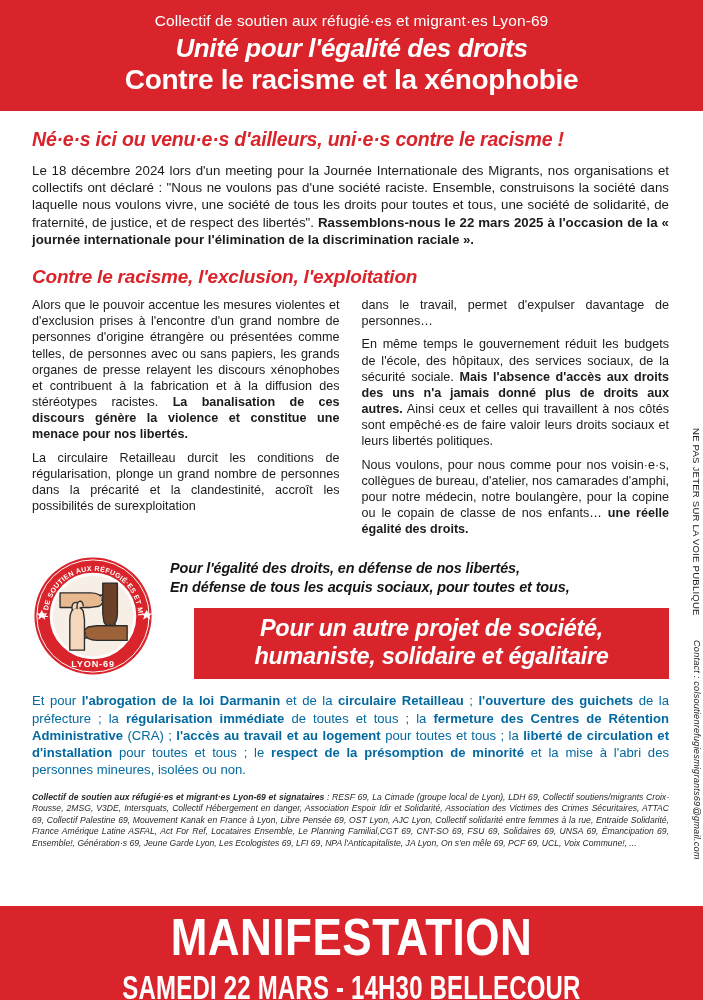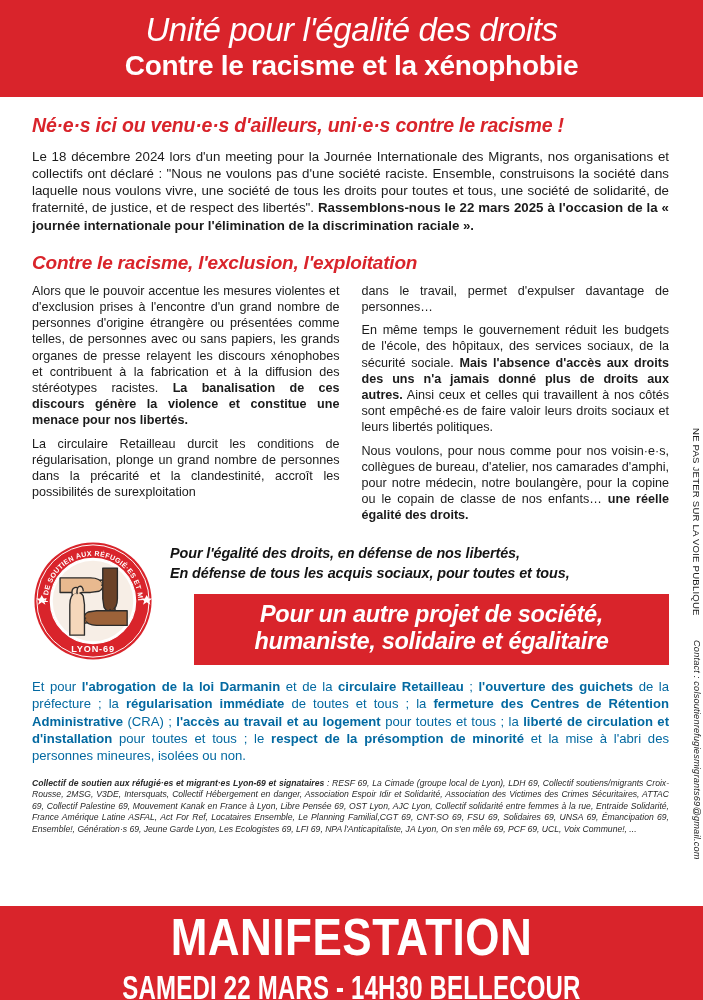--- a/index.html
+++ b/index.html
@@ -26,22 +26,22 @@
     padding: 12px 40px 14px 40px;
     text-align: center;
   }
   .header-org {
     font-size: 15.5px;
     letter-spacing: 0.1px;
     margin-bottom: 4px;
     font-weight: 400;
   }
   .header-title1 {
-    font-size: 33px;
-    font-weight: normal;
+    font-size: 26px;
+    font-weight: bold;
     font-style: italic;
     letter-spacing: -0.4px;
     line-height: 1.12;
   }
   .header-title2 {
     font-size: 28px;
     font-weight: bold;
     letter-spacing: -0.3px;
     line-height: 1.2;
   }
@@ -196,20 +196,21 @@
 
   
   .logo svg { display: block; }
 </style>
 </head>
 <body>
 
 <div id="poster">
 
   <div class="header">
+    <div class="header-org">Collectif de soutien aux réfugié·es et migrant·es Lyon-69</div>
     <div class="header-title1">Unité pour l'égalité des droits</div>
     <div class="header-title2">Contre le racisme et la xénophobie</div>
   </div>
 
   <div class="body-wrap">
 
     <div class="headline-red">Né·e·s ici ou venu·e·s d'ailleurs, uni·e·s contre le racisme !</div>
 
     <p class="body-text"><span>Le 18 décembre 2024 lors d'un meeting pour la Journée Internationale des Migrants, nos organisations et collectifs ont déclaré : "Nous ne voulons pas d'une société raciste. Ensemble, construisons la société dans laquelle nous voulons vivre, une société de tous les droits pour toutes et tous, une société de solidarité, de fraternité, de justice, et de respect des libertés". </span><b>Rassemblons-nous le 22 mars 2025 à l'occasion de la « journée internationale pour l'élimination de la discrimination raciale ».</b></p>
 

